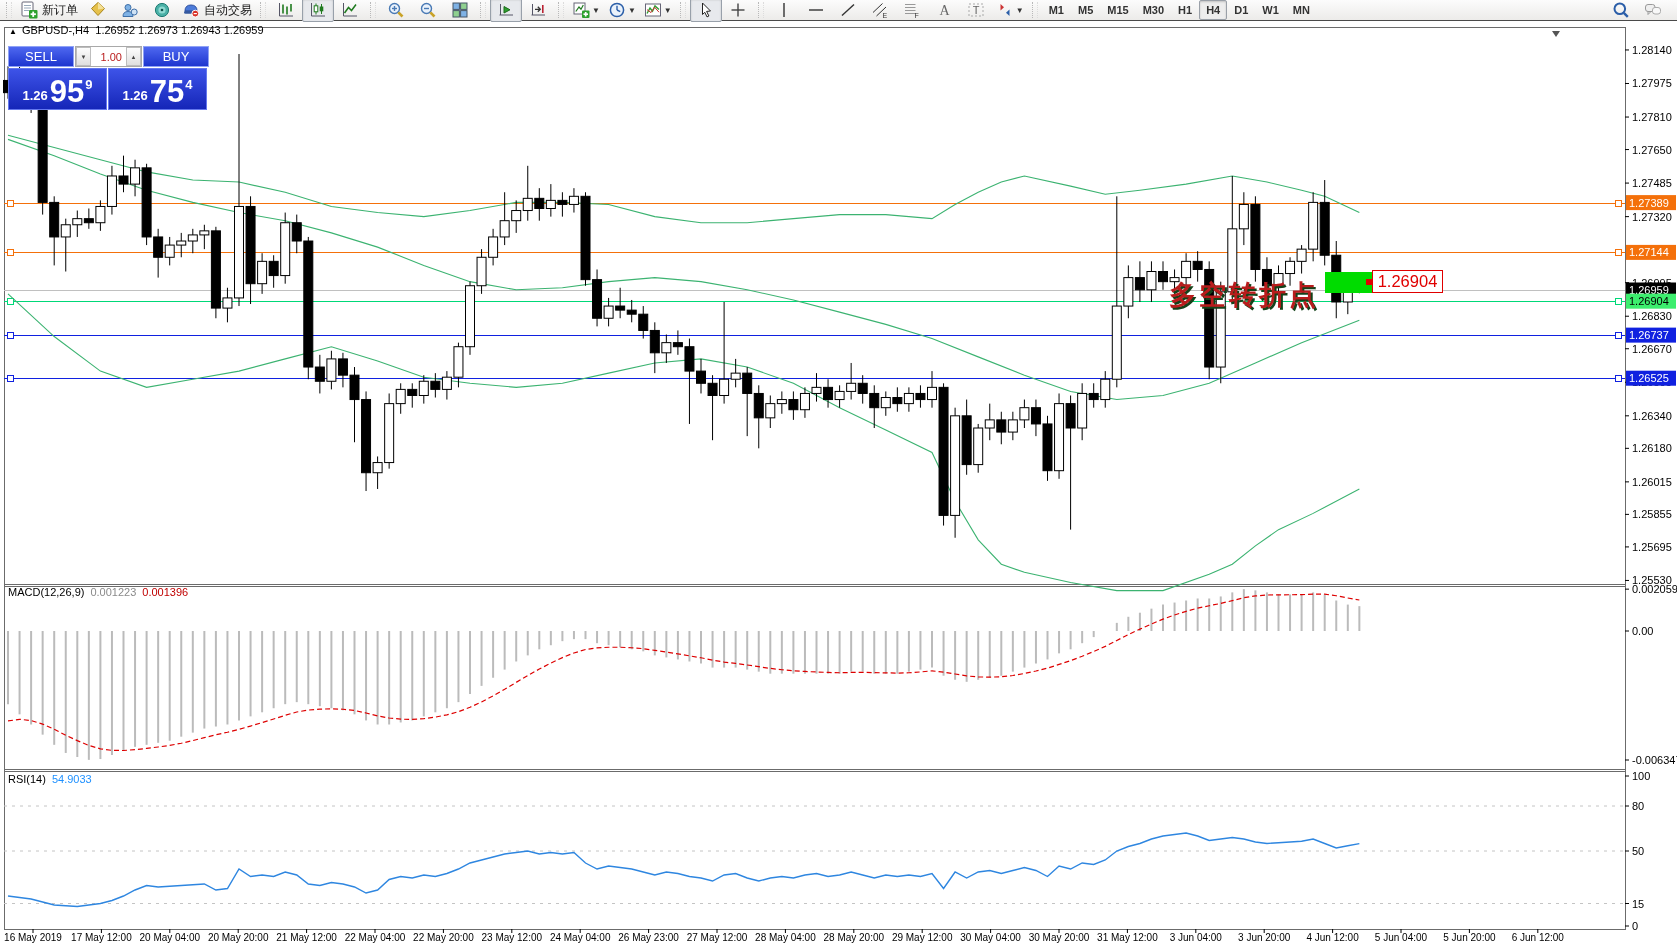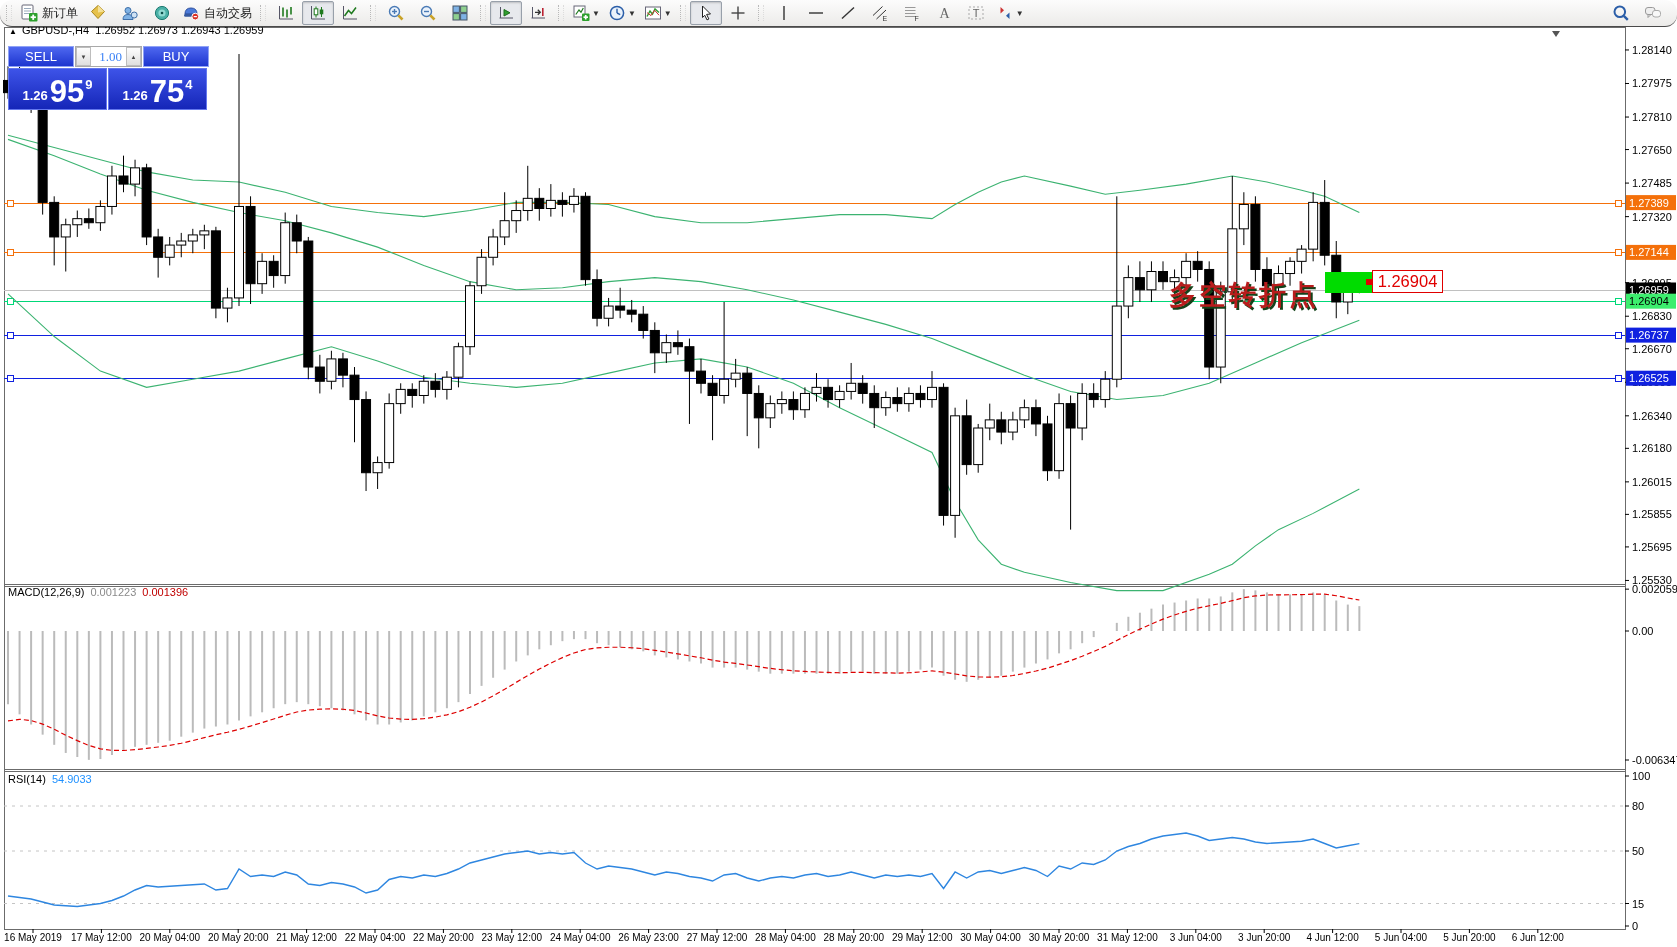--- a/index.html
+++ b/index.html
@@ -1,20 +1,20 @@
 <!DOCTYPE html>
 <html><head>
 <meta charset="utf-8">
 <style>
   html,body{margin:0;padding:0;width:1677px;height:947px;overflow:hidden;background:#fff;
     font-family:"Liberation Sans","DejaVu Sans",sans-serif;}
   
-  .toolbar{position:absolute;top:0;left:0;width:1677px;height:27px;
+  .toolbar{position:absolute;top:0;left:0;width:1677px;height:21px;
     background:linear-gradient(#FCFCFC,#ECEBE9);border-bottom:1px solid #4a4a4a;
-    display:flex;align-items:center;padding:0 2px;box-sizing:border-box;z-index:20;border-radius:12px;}
+    display:flex;align-items:center;padding:0 2px;box-sizing:border-box;z-index:20;}
   .tb-group{display:flex;align-items:center;height:100%;}
   .tb-grip{width:4px;height:16px;border-left:1px dotted #b9b9b9;border-right:1px dotted #dcdcdc;margin:0 4px;}
   .tb-btn{height:22px;min-width:24px;display:flex;align-items:center;justify-content:center;
     border:1px solid transparent;border-radius:2px;padding:0 3px;background:transparent;cursor:default;}
   .tb-btn.active{background:#E7E9ED;border-color:#98A0AA;box-shadow:inset 0 1px 2px rgba(0,0,0,.18);}
   .tb-btn svg{display:block;}
   .tb-label{font-size:12px;color:#1a1a1a;margin-left:4px;white-space:nowrap;}
   .tb-dd{font-size:8px;color:#333;margin-left:2px;}
   .tb-tf{font-size:11px;font-weight:bold;color:#333;padding:3px 6px;border:1px solid transparent;border-radius:2px;}
   .tb-tf.active{background:#EDEDED;border-color:#9AA0A8;box-shadow:inset 0 1px 2px rgba(0,0,0,.18);}
@@ -24,21 +24,21 @@
   #chart-svg{position:absolute;top:0;left:0;}
   .ohlc-header{position:absolute;left:9px;top:24px;font-size:11px;color:#000;z-index:6;white-space:nowrap;}
   .ohlc-header .tri{font-size:8px;margin-right:5px;}
   .quote-panel{position:absolute;left:8px;top:46px;width:201px;z-index:7;}
   .qp-row1{display:flex;height:21px;}
   .qp-btn{width:66px;background:linear-gradient(#4E68F0,#1E35CF);color:#fff;font-size:13px;
     display:flex;align-items:center;justify-content:center;border:1px solid #8FA2F5;box-sizing:border-box;}
   .qp-vol{flex:1;display:flex;background:#fff;border:1px solid #A9A9A9;box-sizing:border-box;margin:0 1px;}
   .qp-vol-btn{width:15px;background:linear-gradient(#FDFDFD,#DFDFDF);border:1px solid #BDBDBD;
     font-size:6px;color:#444;display:flex;align-items:center;justify-content:center;box-sizing:border-box;}
-  .qp-vol-val{flex:1;font-size:13px;color:#3b82f6;display:flex;align-items:center;justify-content:flex-end;padding-right:4px;font-family:Liberation Serif, serif;}
+  .qp-vol-val{flex:1;font-size:11px;color:#b91c1c;display:flex;align-items:center;justify-content:flex-end;padding-right:4px;}
   .qp-row2{display:flex;margin-top:1px;height:42px;}
   .qp-price{width:99px;background:linear-gradient(#3D53E8,#1526B8);color:#fff;display:flex;
     align-items:flex-end;justify-content:center;padding-bottom:3px;box-sizing:border-box;border:1px solid #6478EE;}
   .qp-price + .qp-price{margin-left:1px;}
   .qp-small{font-size:13px;font-weight:bold;margin:0 2px 3px 0;}
   .qp-big{font-size:31px;font-weight:bold;line-height:28px;}
   .qp-sup{font-size:13px;font-weight:bold;margin:0 0 14px 1px;}
   .macd-header,.rsi-header{position:absolute;left:8px;font-size:11px;color:#000;z-index:6;white-space:nowrap;}
   .macd-header{top:586px;}
   .rsi-header{top:773px;}
@@ -813,20 +813,32 @@
         </svg>
       </div>
       <div class="tb-btn">
         <svg width="18" height="18" viewBox="0 0 18 18">
           <path d="M4.5 3 L8 6.2 L4.5 9.4 Z" fill="#C33"></path>
           <path d="M13.5 8.6 L10 11.8 L13.5 15 Z" fill="#2B5EA8"></path>
         </svg>
         <span class="tb-dd">▼</span>
       </div>
     </div>
+    <div class="tb-group">
+      <div class="tb-grip"></div>
+      <div class="tb-tf">M1</div>
+      <div class="tb-tf">M5</div>
+      <div class="tb-tf">M15</div>
+      <div class="tb-tf">M30</div>
+      <div class="tb-tf">H1</div>
+      <div class="tb-tf active">H4</div>
+      <div class="tb-tf">D1</div>
+      <div class="tb-tf">W1</div>
+      <div class="tb-tf">MN</div>
+    </div>
     <div class="tb-right">
       <div class="tb-btn">
         <svg width="18" height="18" viewBox="0 0 18 18">
           <circle cx="7.8" cy="7.8" r="5.3" fill="none" stroke="#2B5EA8" stroke-width="2"></circle>
           <line x1="11.8" y1="11.8" x2="15.8" y2="15.8" stroke="#2B5EA8" stroke-width="2.4"></line>
         </svg>
       </div>
       <div class="tb-btn">
         <svg width="18" height="18" viewBox="0 0 18 18">
           <rect x="1.5" y="3.5" width="9.5" height="7" rx="2.5" fill="#EFEFEF" stroke="#999"></rect>

